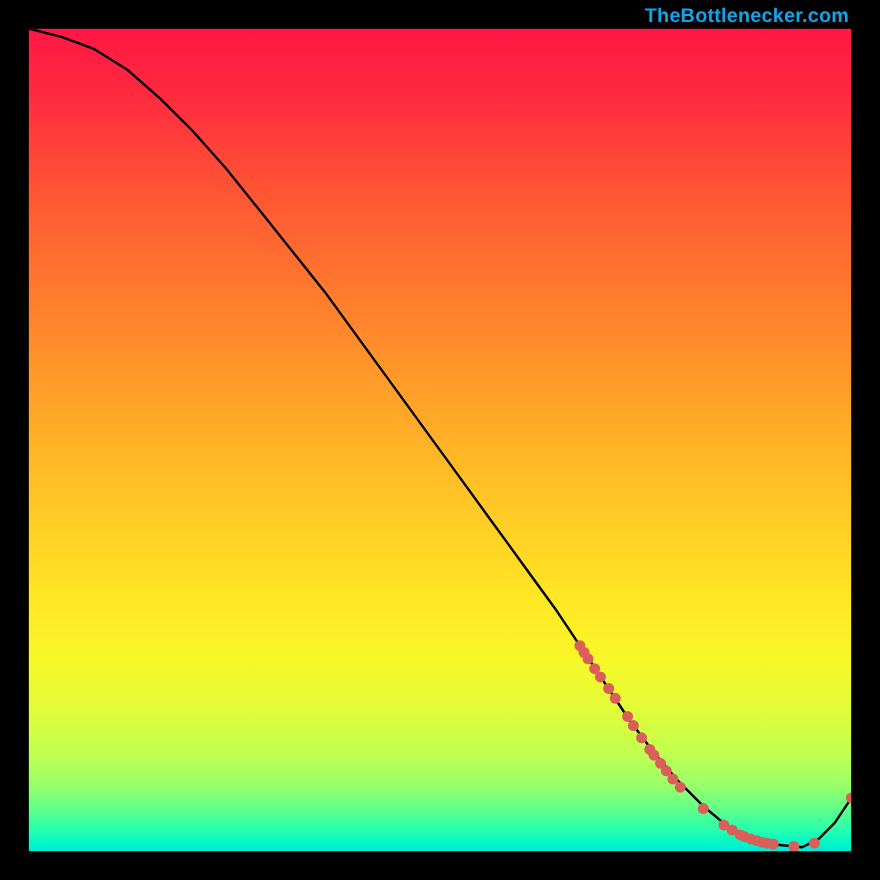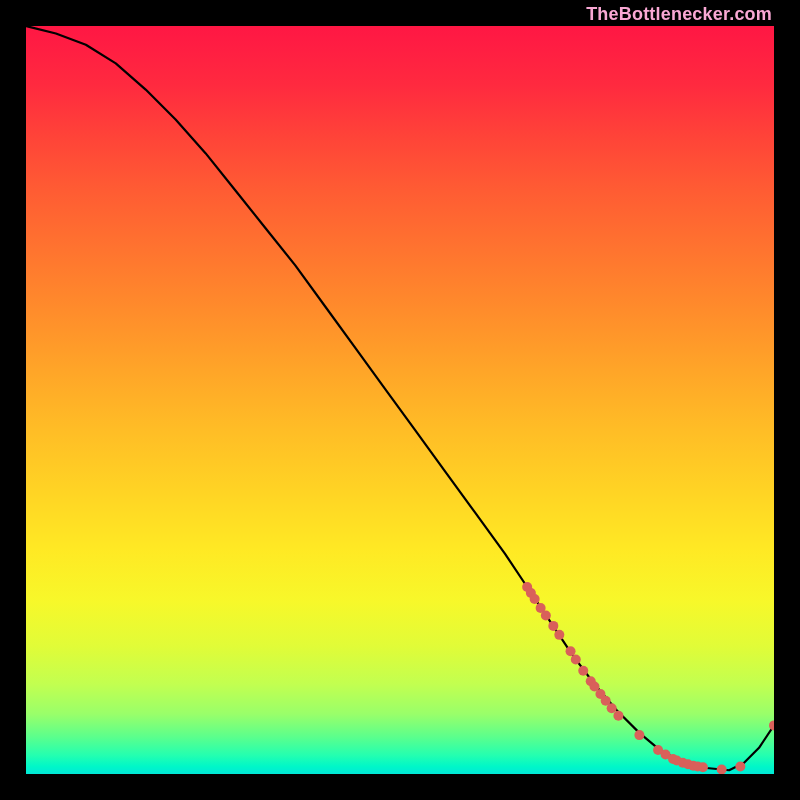--- a/index.html
+++ b/index.html
@@ -53,21 +53,21 @@
     width: 748px;
     height: 748px;
   }
   .watermark {
     position: absolute;
     top: 4px;
     right: 28px;
     font-family: Arial, Helvetica, sans-serif;
     font-size: 18px;
     font-weight: 600;
-    color: #f9a8d4;
+    color: #0ea5e9;
     letter-spacing: 0.2px;
     user-select: none;
     text-align: center;
   }
 </style>
 </head>
 <body>
 
 <div class="chart-container">
   <div class="watermark">TheBottlenecker.com</div>

